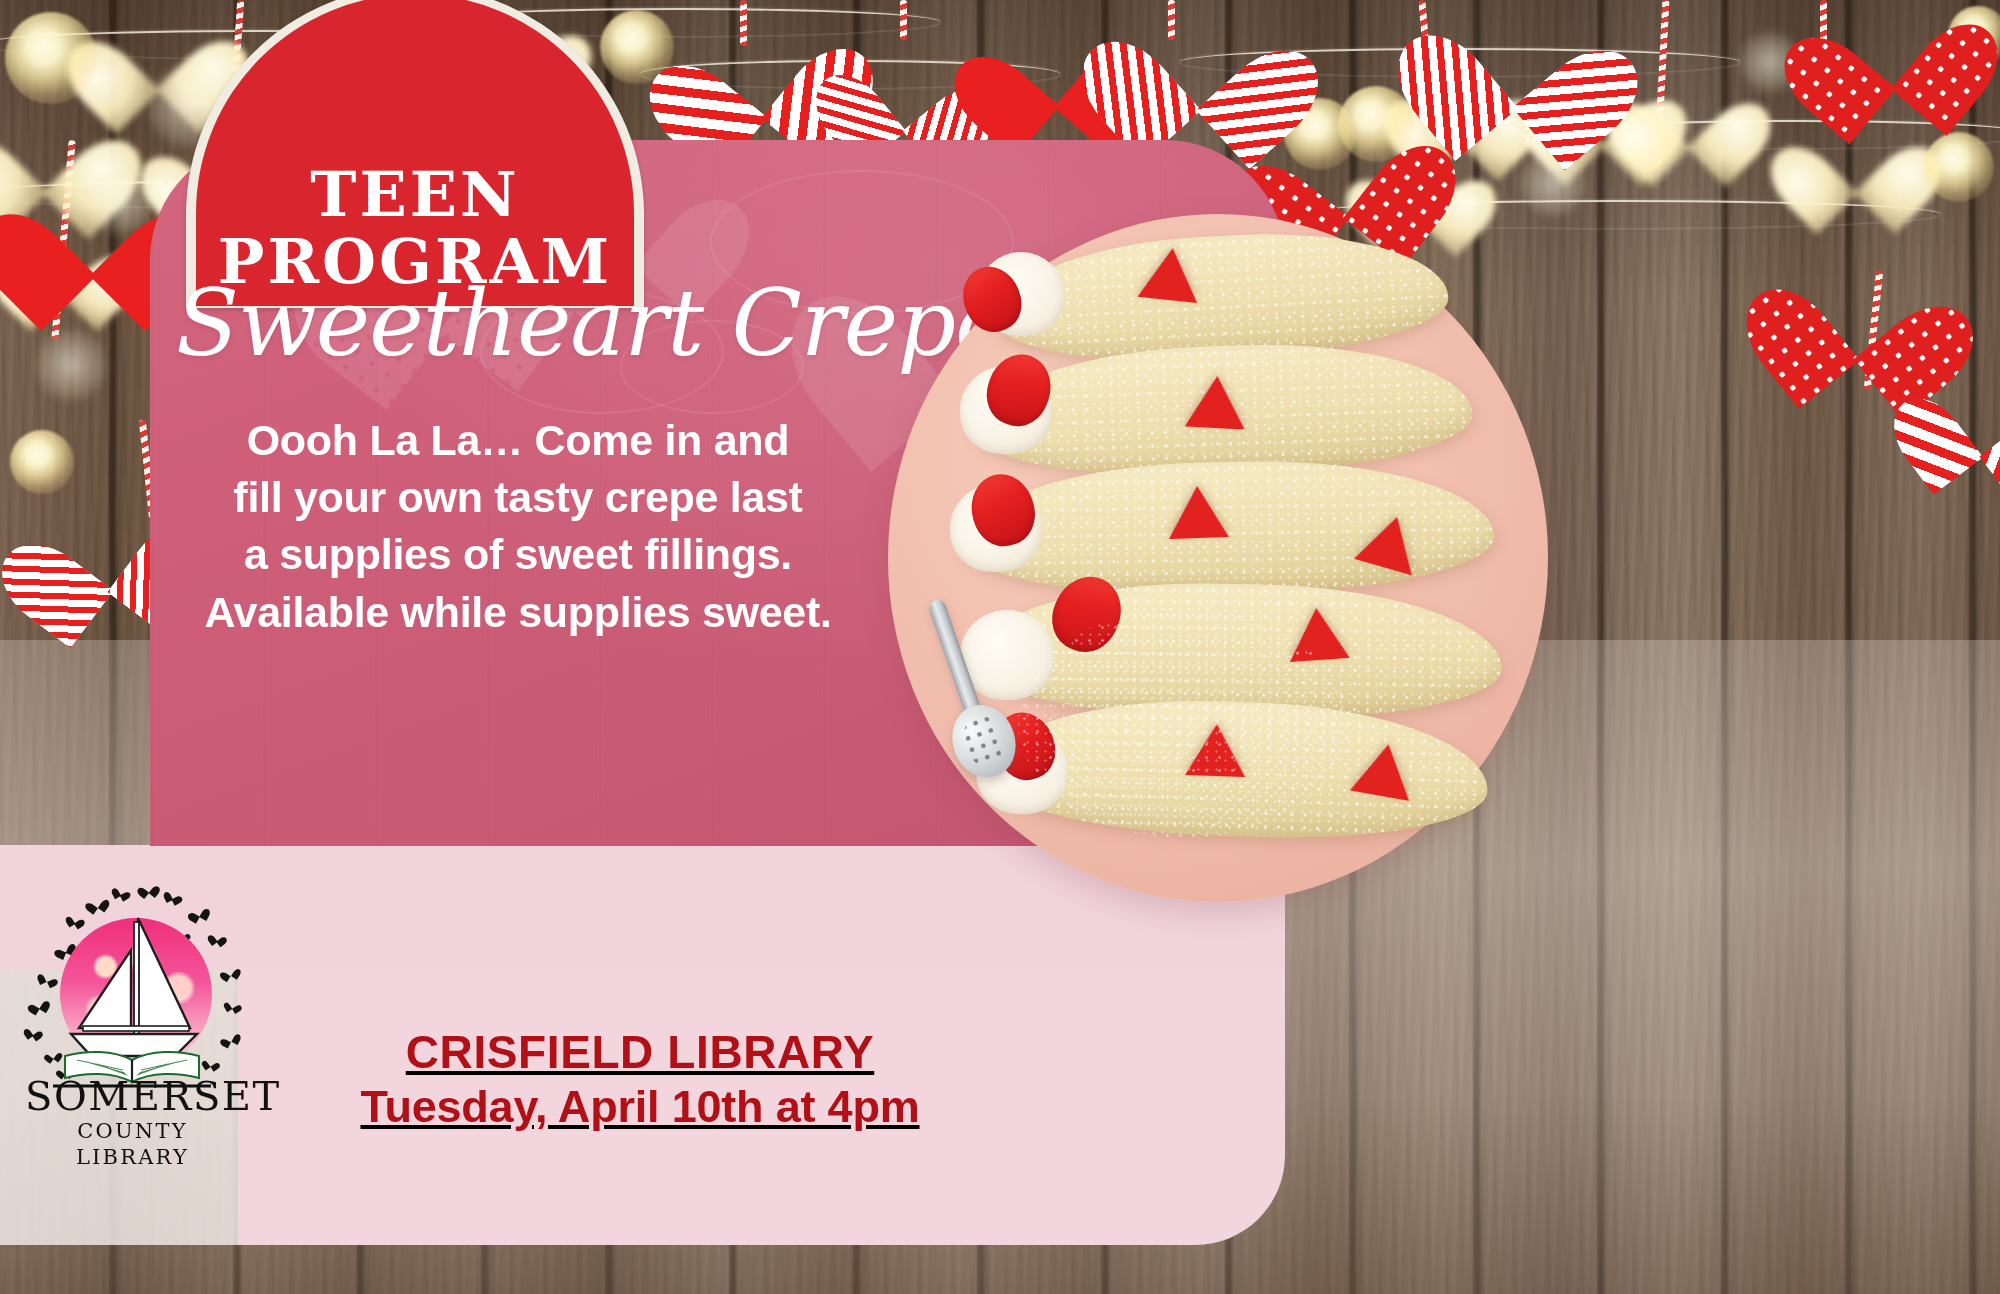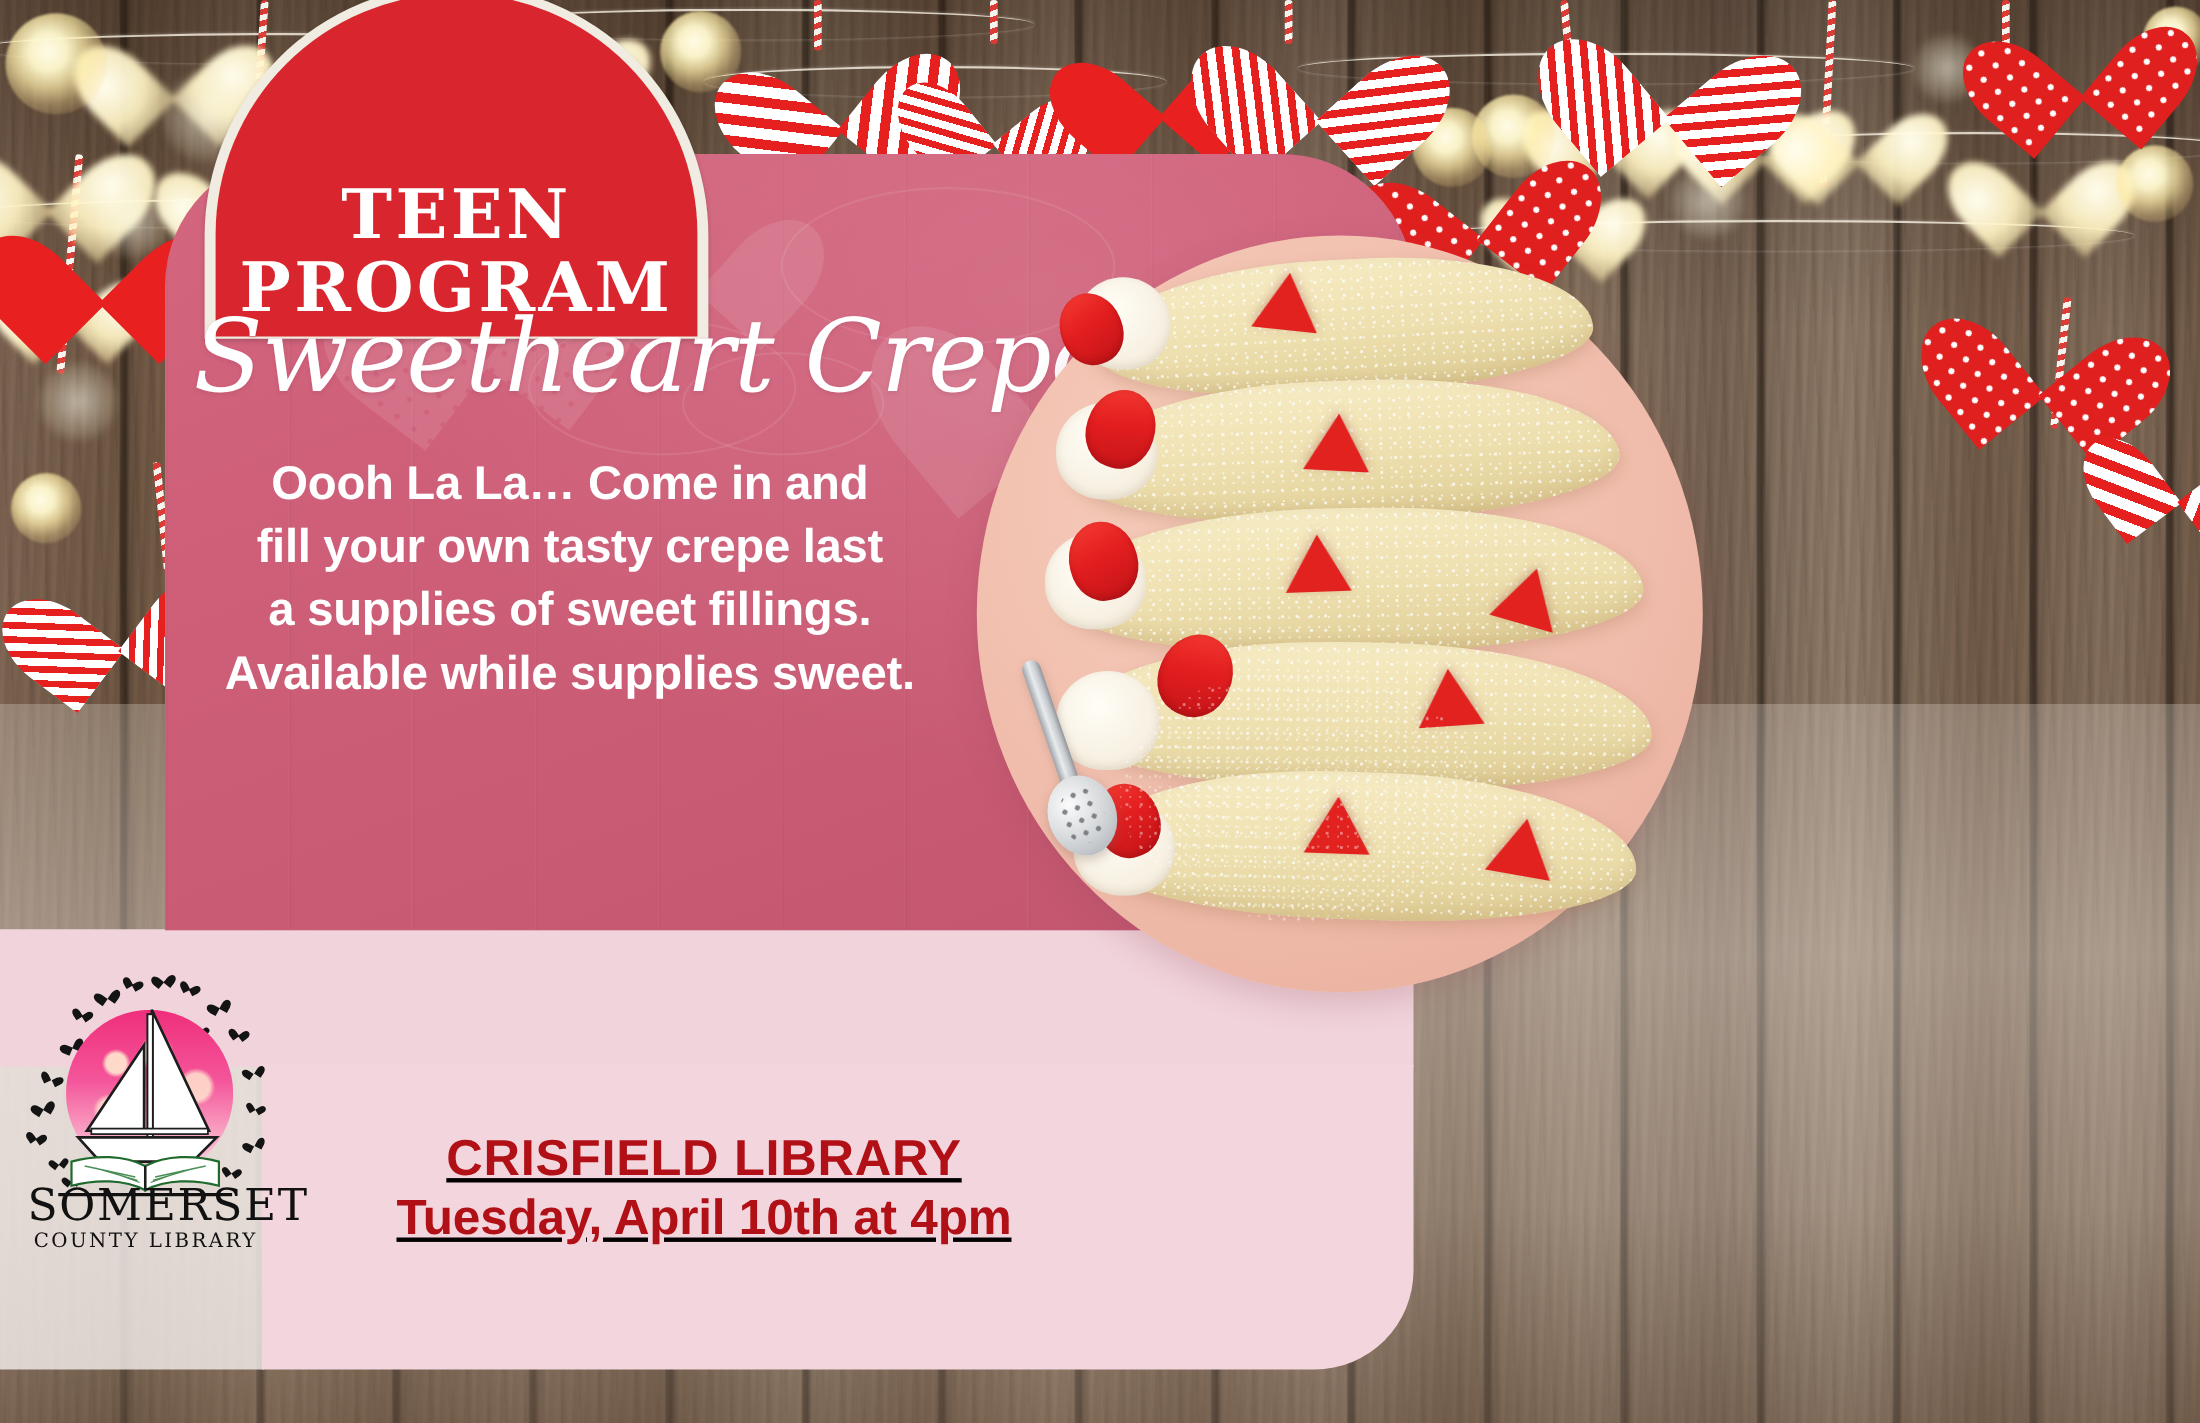--- a/index.html
+++ b/index.html
@@ -255,21 +255,21 @@
       radial-gradient(circle at 26% 60%, rgba(255,226,204,0.8) 0 10px, rgba(255,226,204,0) 15px),
       linear-gradient(180deg,#ef2f7b 0%, #f4559a 42%, #f9a6c5 75%, #fcd9e5 100%);
     overflow:hidden;
   }
   .logo-svg{position:absolute;left:10px;top:30px;width:195px;height:185px;}
   .logo-name{
     position:absolute;left:0;top:196px;width:215px;text-align:center;
     font-family:"DejaVu Serif",serif;color:#111;
   }
   .logo-name .n1{font-size:40px;letter-spacing:1.5px;line-height:1;}
-  .logo-name .n2{font-size:18px;letter-spacing:2.2px;line-height:1.25;margin-top:2px;}
+  .logo-name .n2{font-size:21px;letter-spacing:2.2px;line-height:1.25;margin-top:2px;}
 
   
   .crepe-photo{
     position:absolute;left:868px;top:178px;width:720px;height:780px;
   }
   .plate{
     position:absolute;left:20px;top:36px;width:660px;height:688px;
     border-radius:50%;
     background:radial-gradient(circle at 40% 34%, #f7cfbe 0%, #f3c3b2 38%, #eeb8a7 68%, #e6a996 100%);
     box-shadow:0 10px 28px rgba(140,70,80,0.22);

